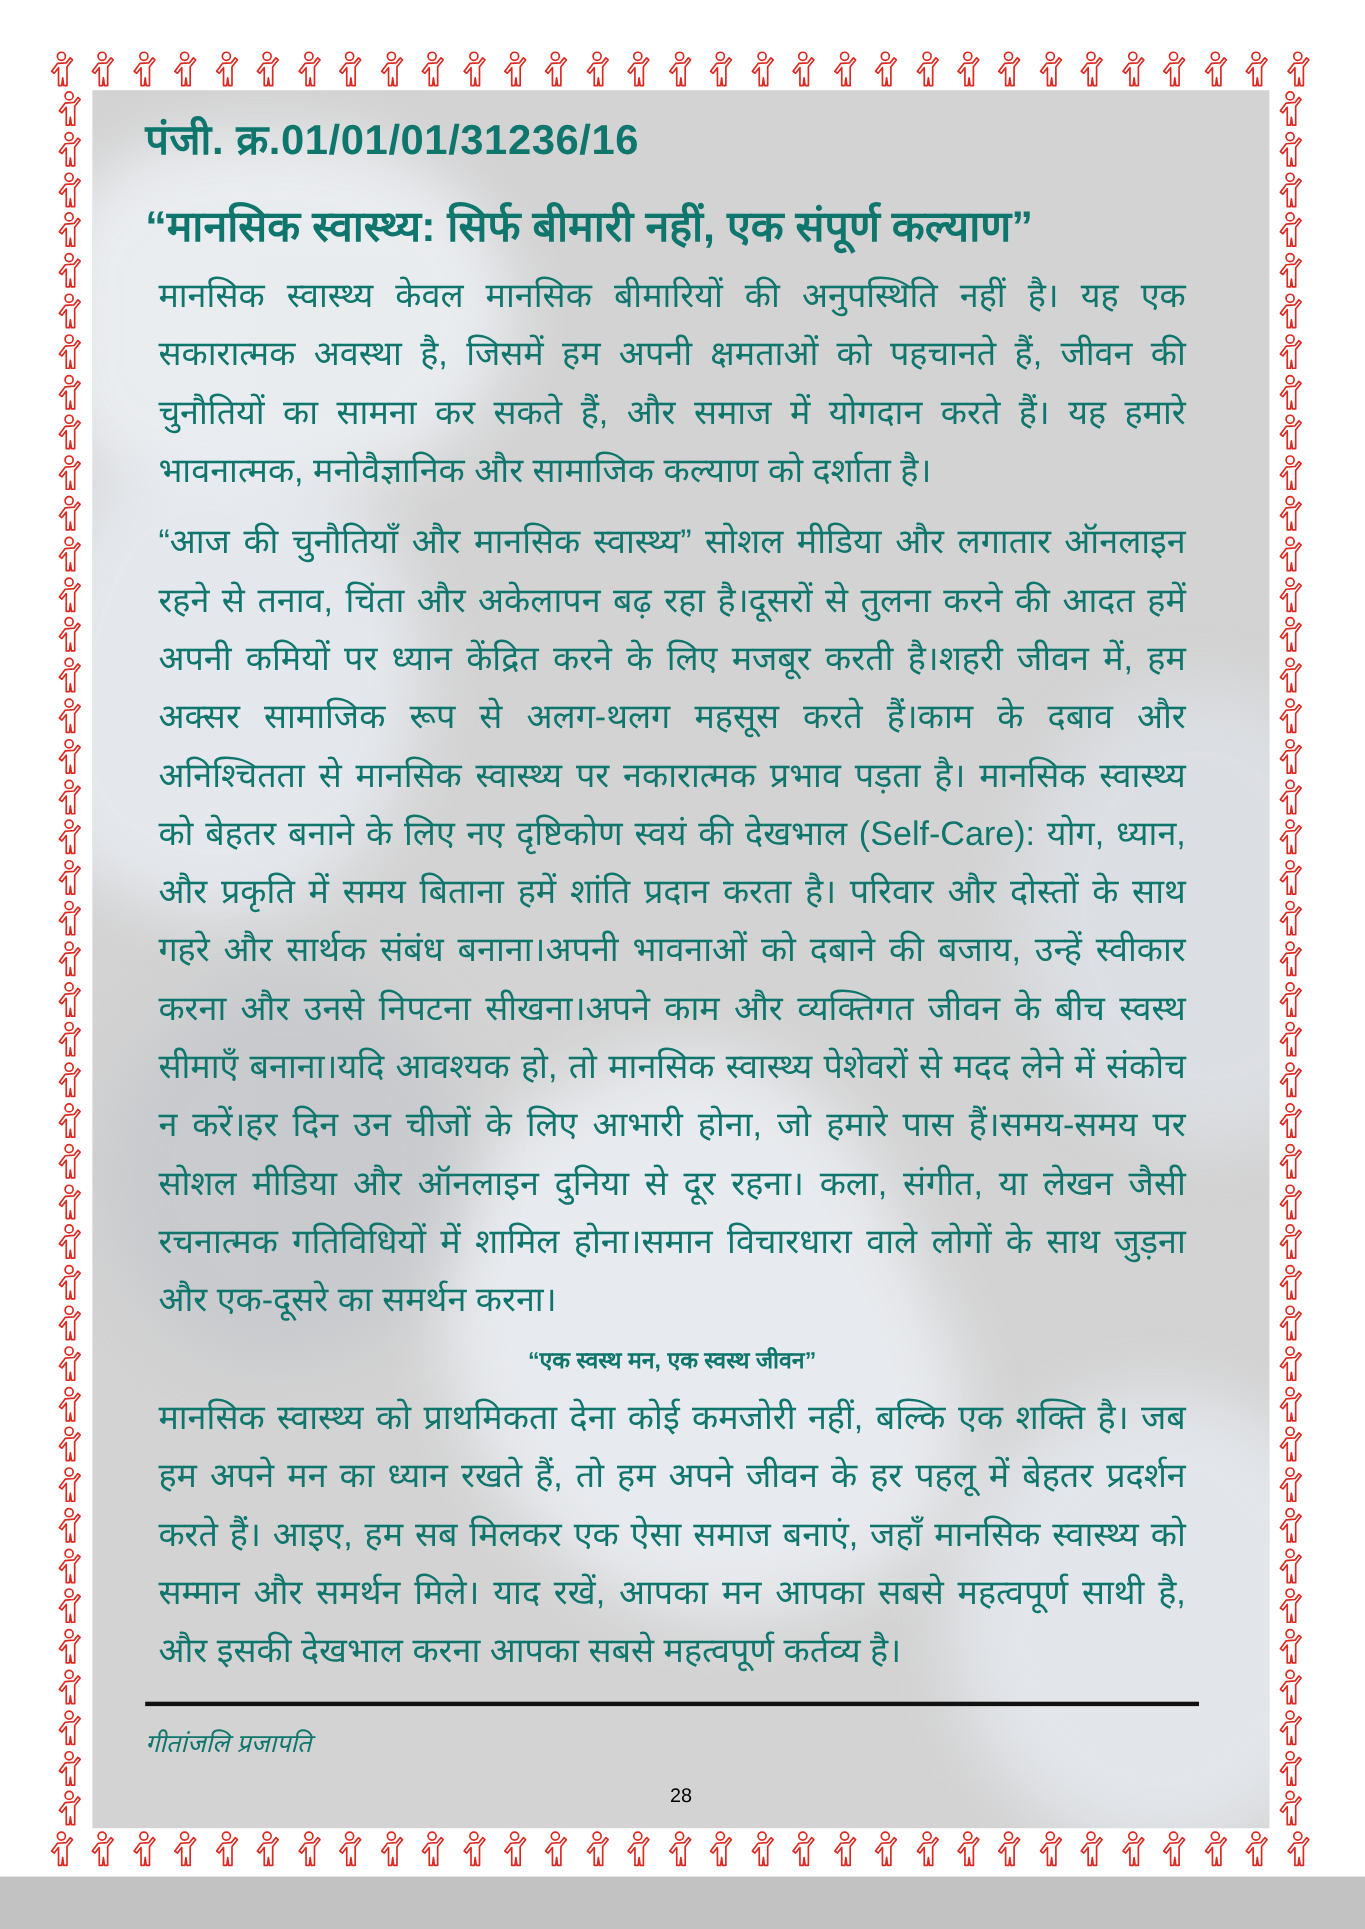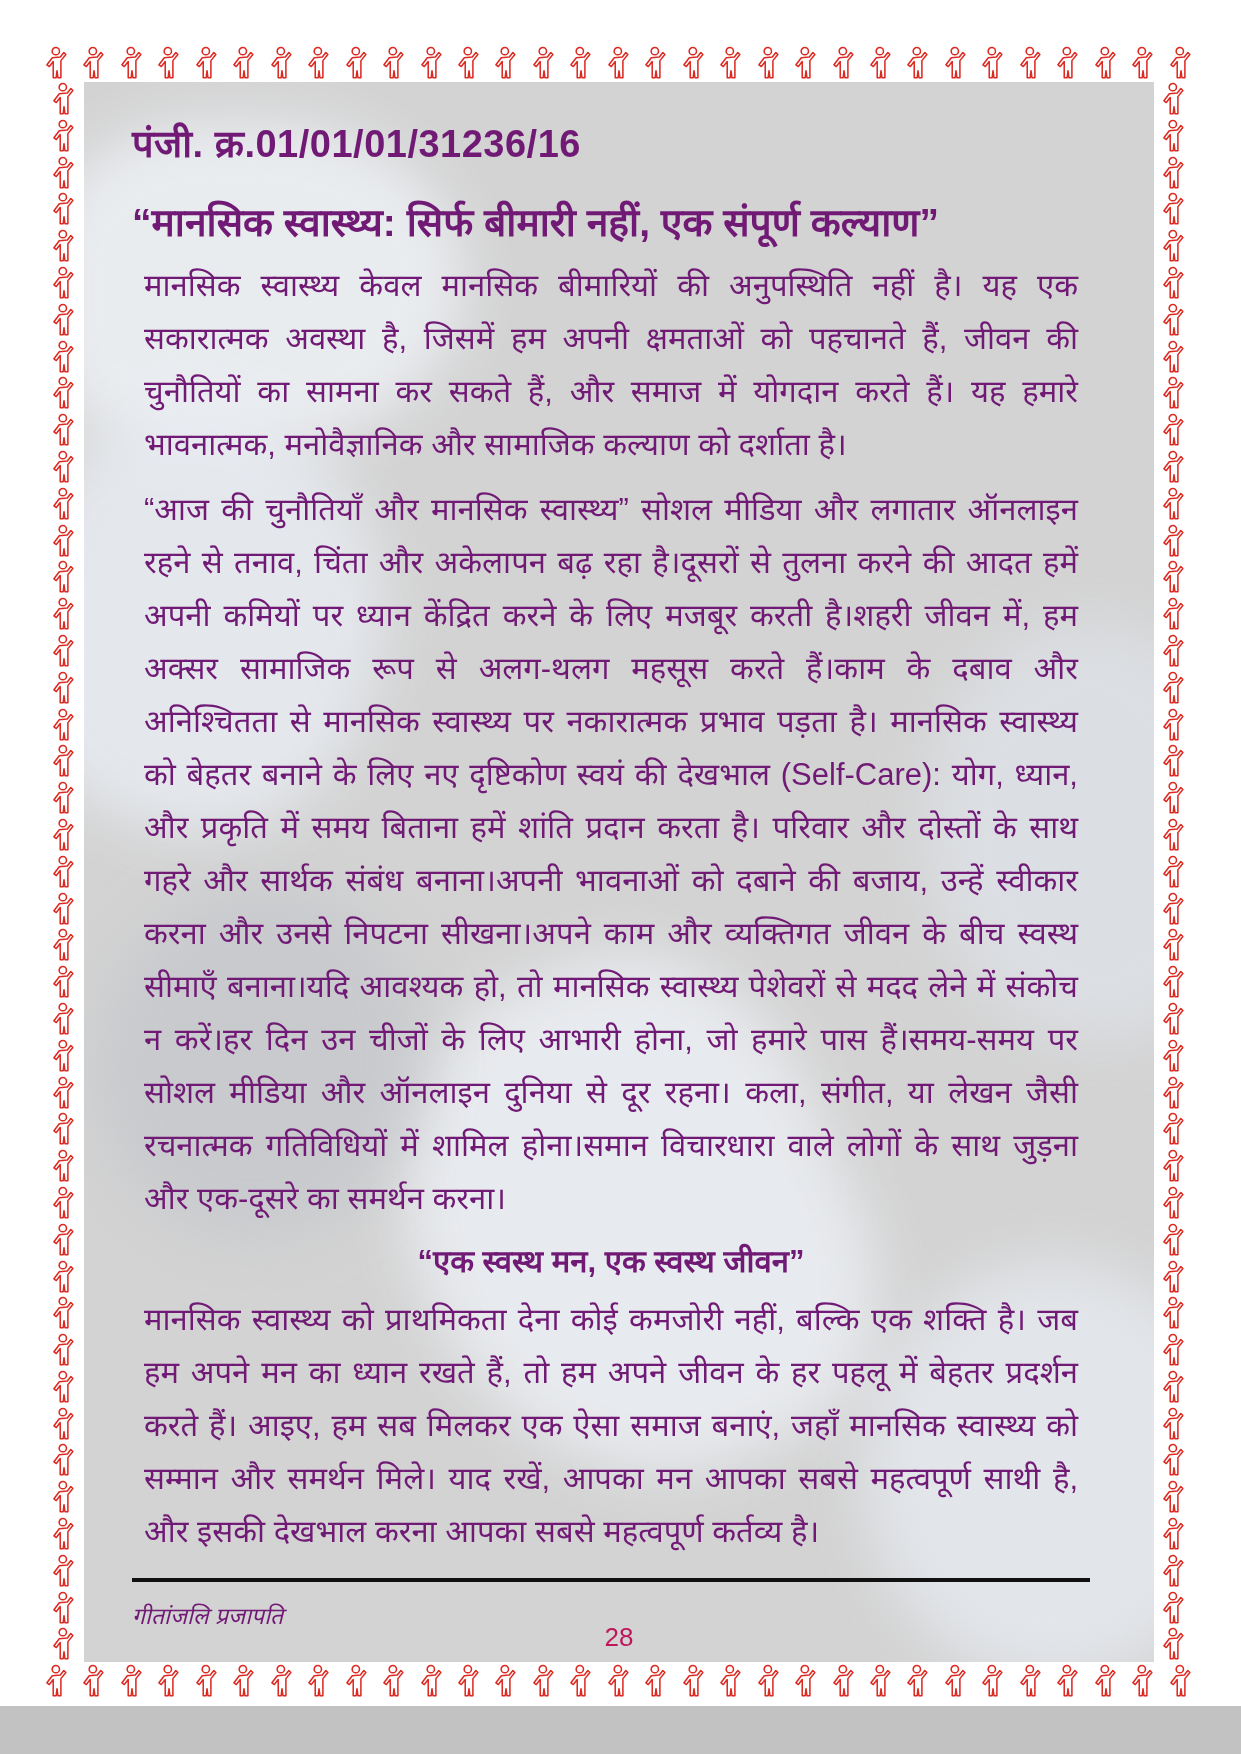--- a/index.html
+++ b/index.html
@@ -27,37 +27,37 @@
     background:#d3d3d3; overflow:hidden;
   }
   .wm { position:absolute; filter:blur(28px); pointer-events:none; }
   .wm1 { left:-40px; top:40px;  width:420px; height:330px; background:#eef1f5; border-radius:45% 55% 60% 40%; opacity:.85; }
   .wm2 { left:-60px; top:330px; width:360px; height:420px; background:#e9edf3; border-radius:40% 60% 50% 50%; opacity:.8; transform:rotate(18deg); }
   .wm3 { left:330px; top:880px; width:430px; height:520px; background:#edf0f5; border-radius:55% 45% 40% 60%; opacity:.8; transform:rotate(-24deg); }
   .wm4 { left:10px;  top:800px; width:330px; height:360px; background:#c3c6cb; border-radius:50%; opacity:.65; transform:rotate(12deg); }
   .wm5 { left:840px; top:540px; width:330px; height:420px; background:#dfe3e9; border-radius:50% 50% 45% 55%; opacity:.7; }
   .wm6 { left:780px; top:1180px; width:380px; height:420px; background:#e7ebf1; border-radius:50%; opacity:.75; }
 
-  .inner { position:relative; padding:34px 64px 0 48px; color:#701a75; }
+  .inner { position:relative; padding:17px 64px 0 48px; color:#0f766e; }
 
   .hdr { display:flex; justify-content:space-between; align-items:baseline; font-weight:bold; font-size:38px; letter-spacing:0.5px; padding-right:4px; }
   .hdr .right { padding-right:2px; }
 
   .doc-title { font-weight:bold; font-size:39px; margin-top:26px; }
 
   .body-text { font-size:31px; line-height:53px; text-align:justify; margin-top:10px; }
   .body-text p { margin:12px; }
 
-  .section-title { text-align:center; font-weight:bold; font-size:31px; margin:14px 0 6px 0; }
+  .section-title { text-align:center; font-weight:bold; font-size:21px; margin:14px 0 6px 0; }
 
   .rule { border:none; border-top:4px solid #111; margin:20px 0 6px 0; }
 
   .sig { font-style:italic; font-size:23px; line-height:56px; }
 
-  .pageno { position:absolute; left:0; width:1070px; top:1540px; text-align:center; font-size:26px; color:#be185d; }
+  .pageno { position:absolute; left:0; width:1070px; top:1540px; text-align:center; font-size:18px; color:#000000; }
 </style>
 </head>
 <body>
 
 <div class="page">
 
   <div class="bottom-band"></div>
 
   <div class="b-strip b-top">
       <svg width="26" height="34" viewBox="0 0 22 28" xmlns="http://www.w3.org/2000/svg">

